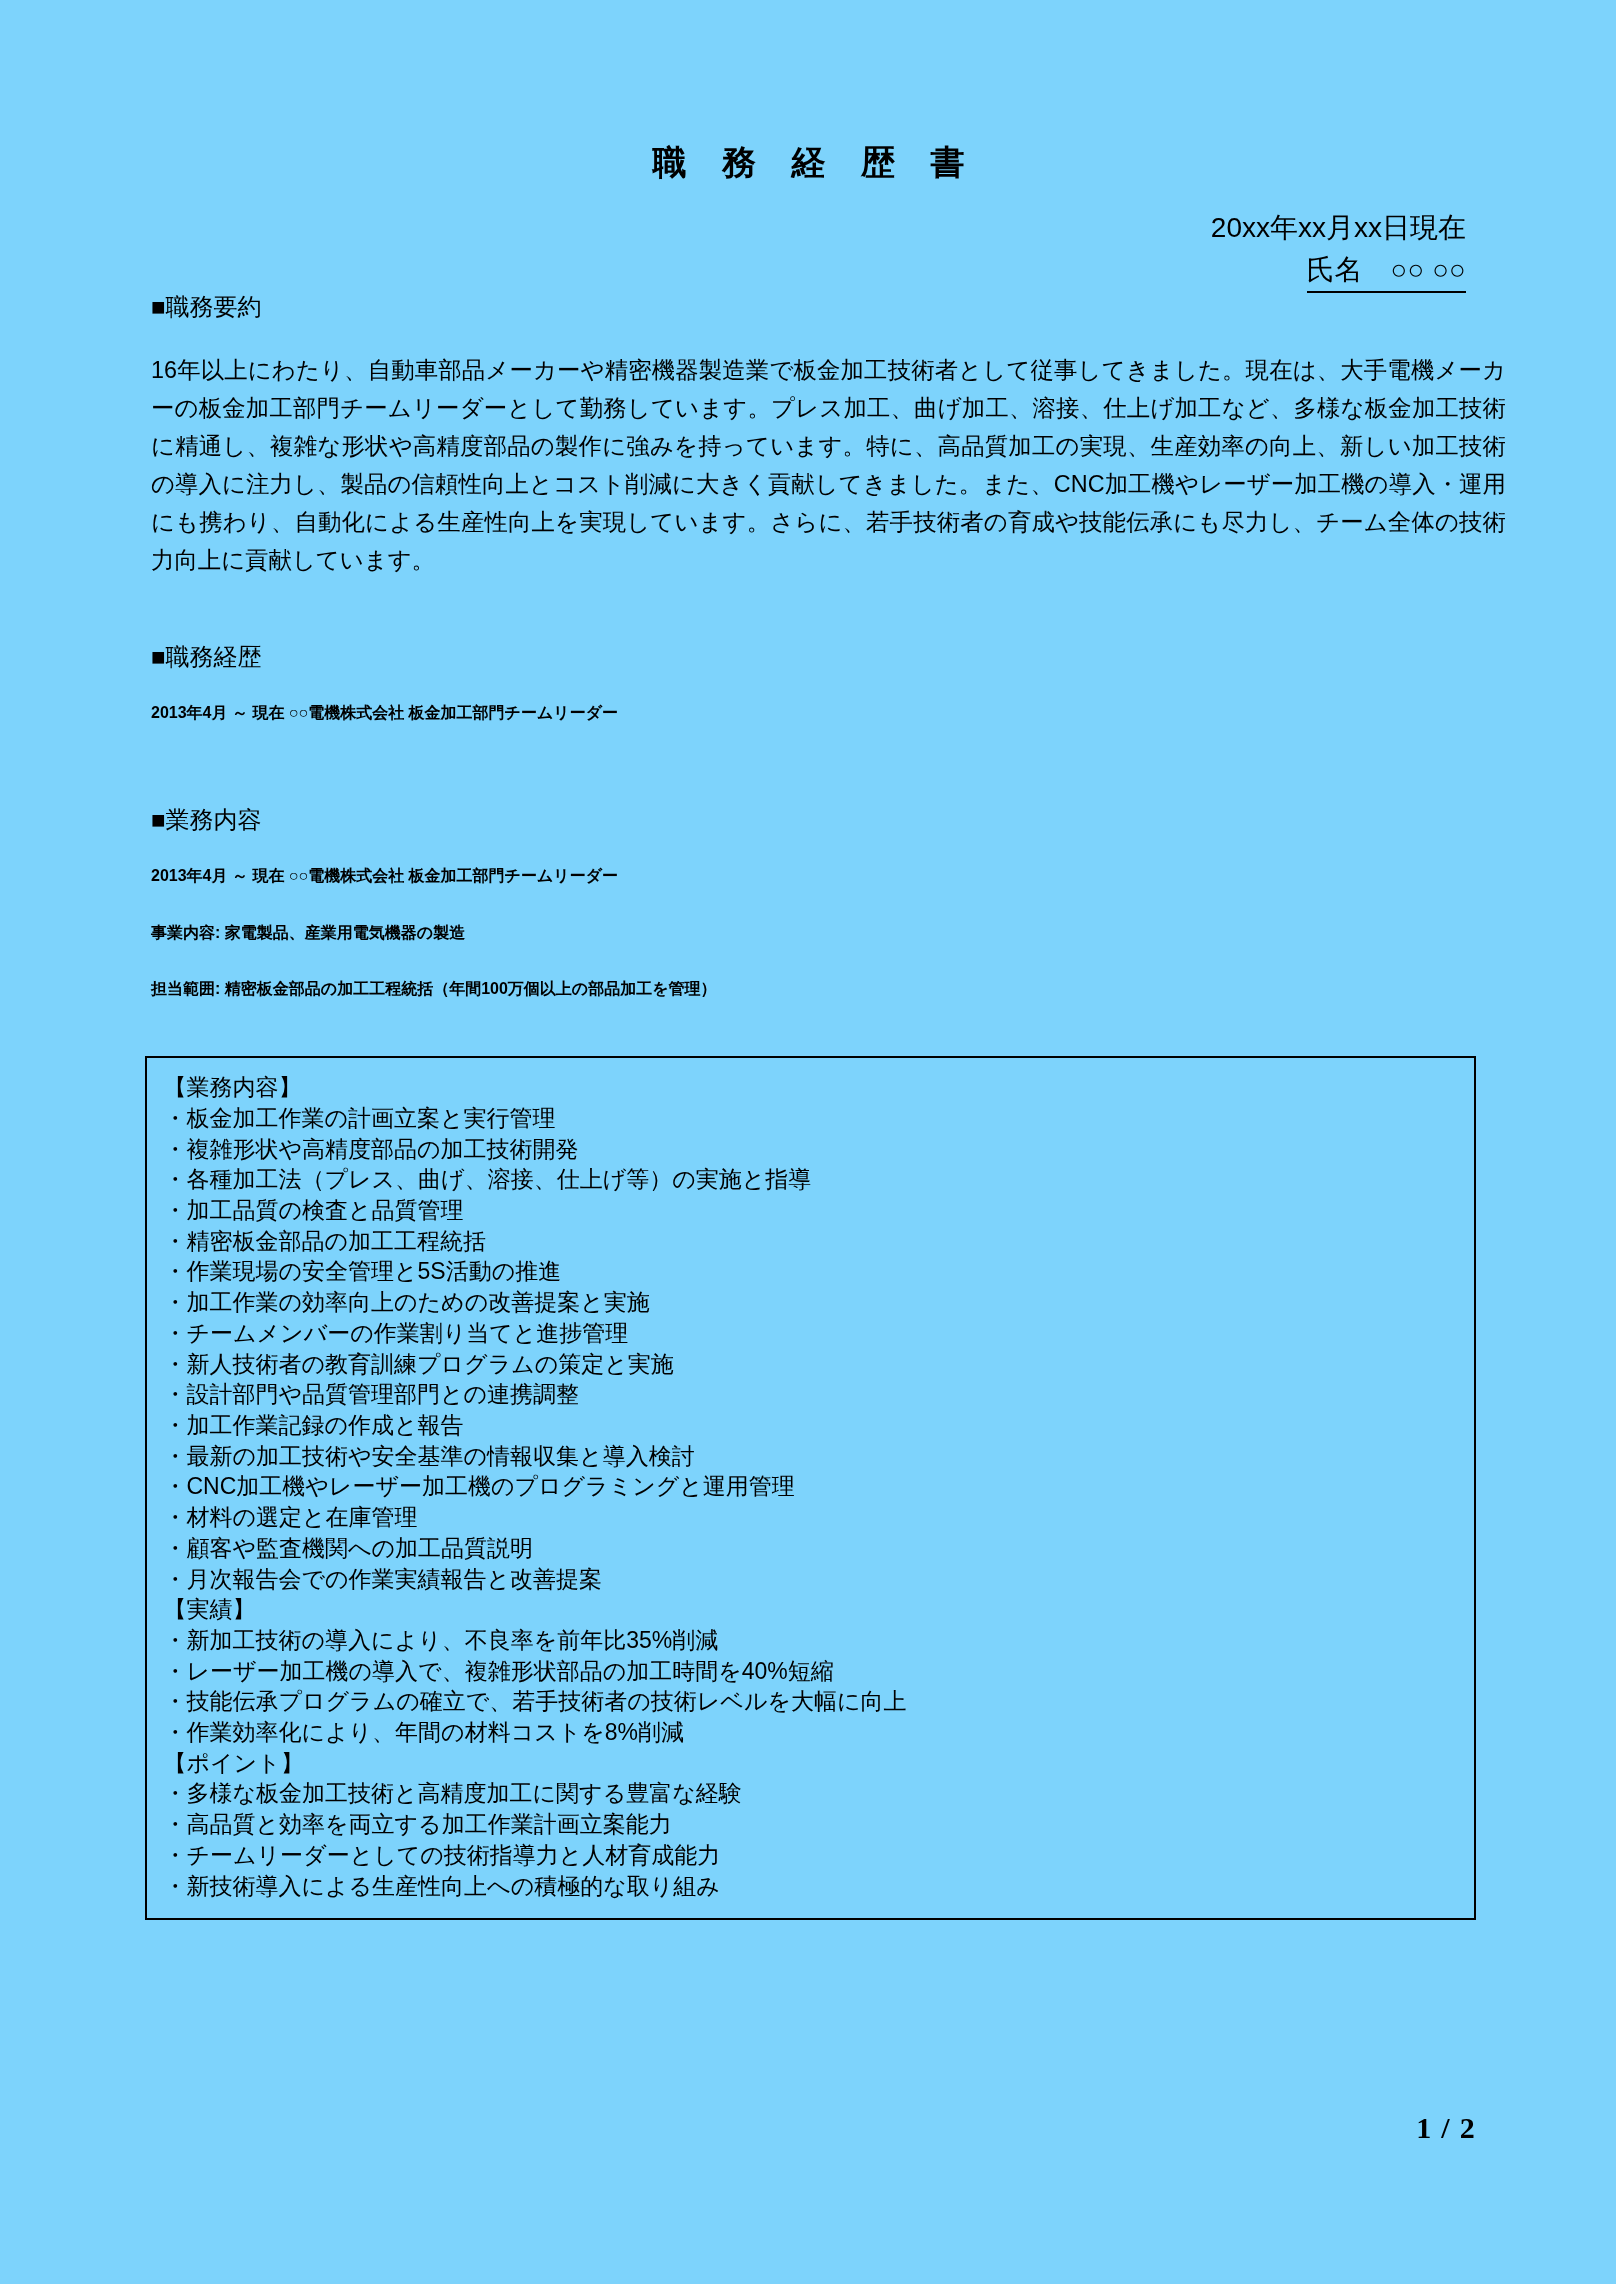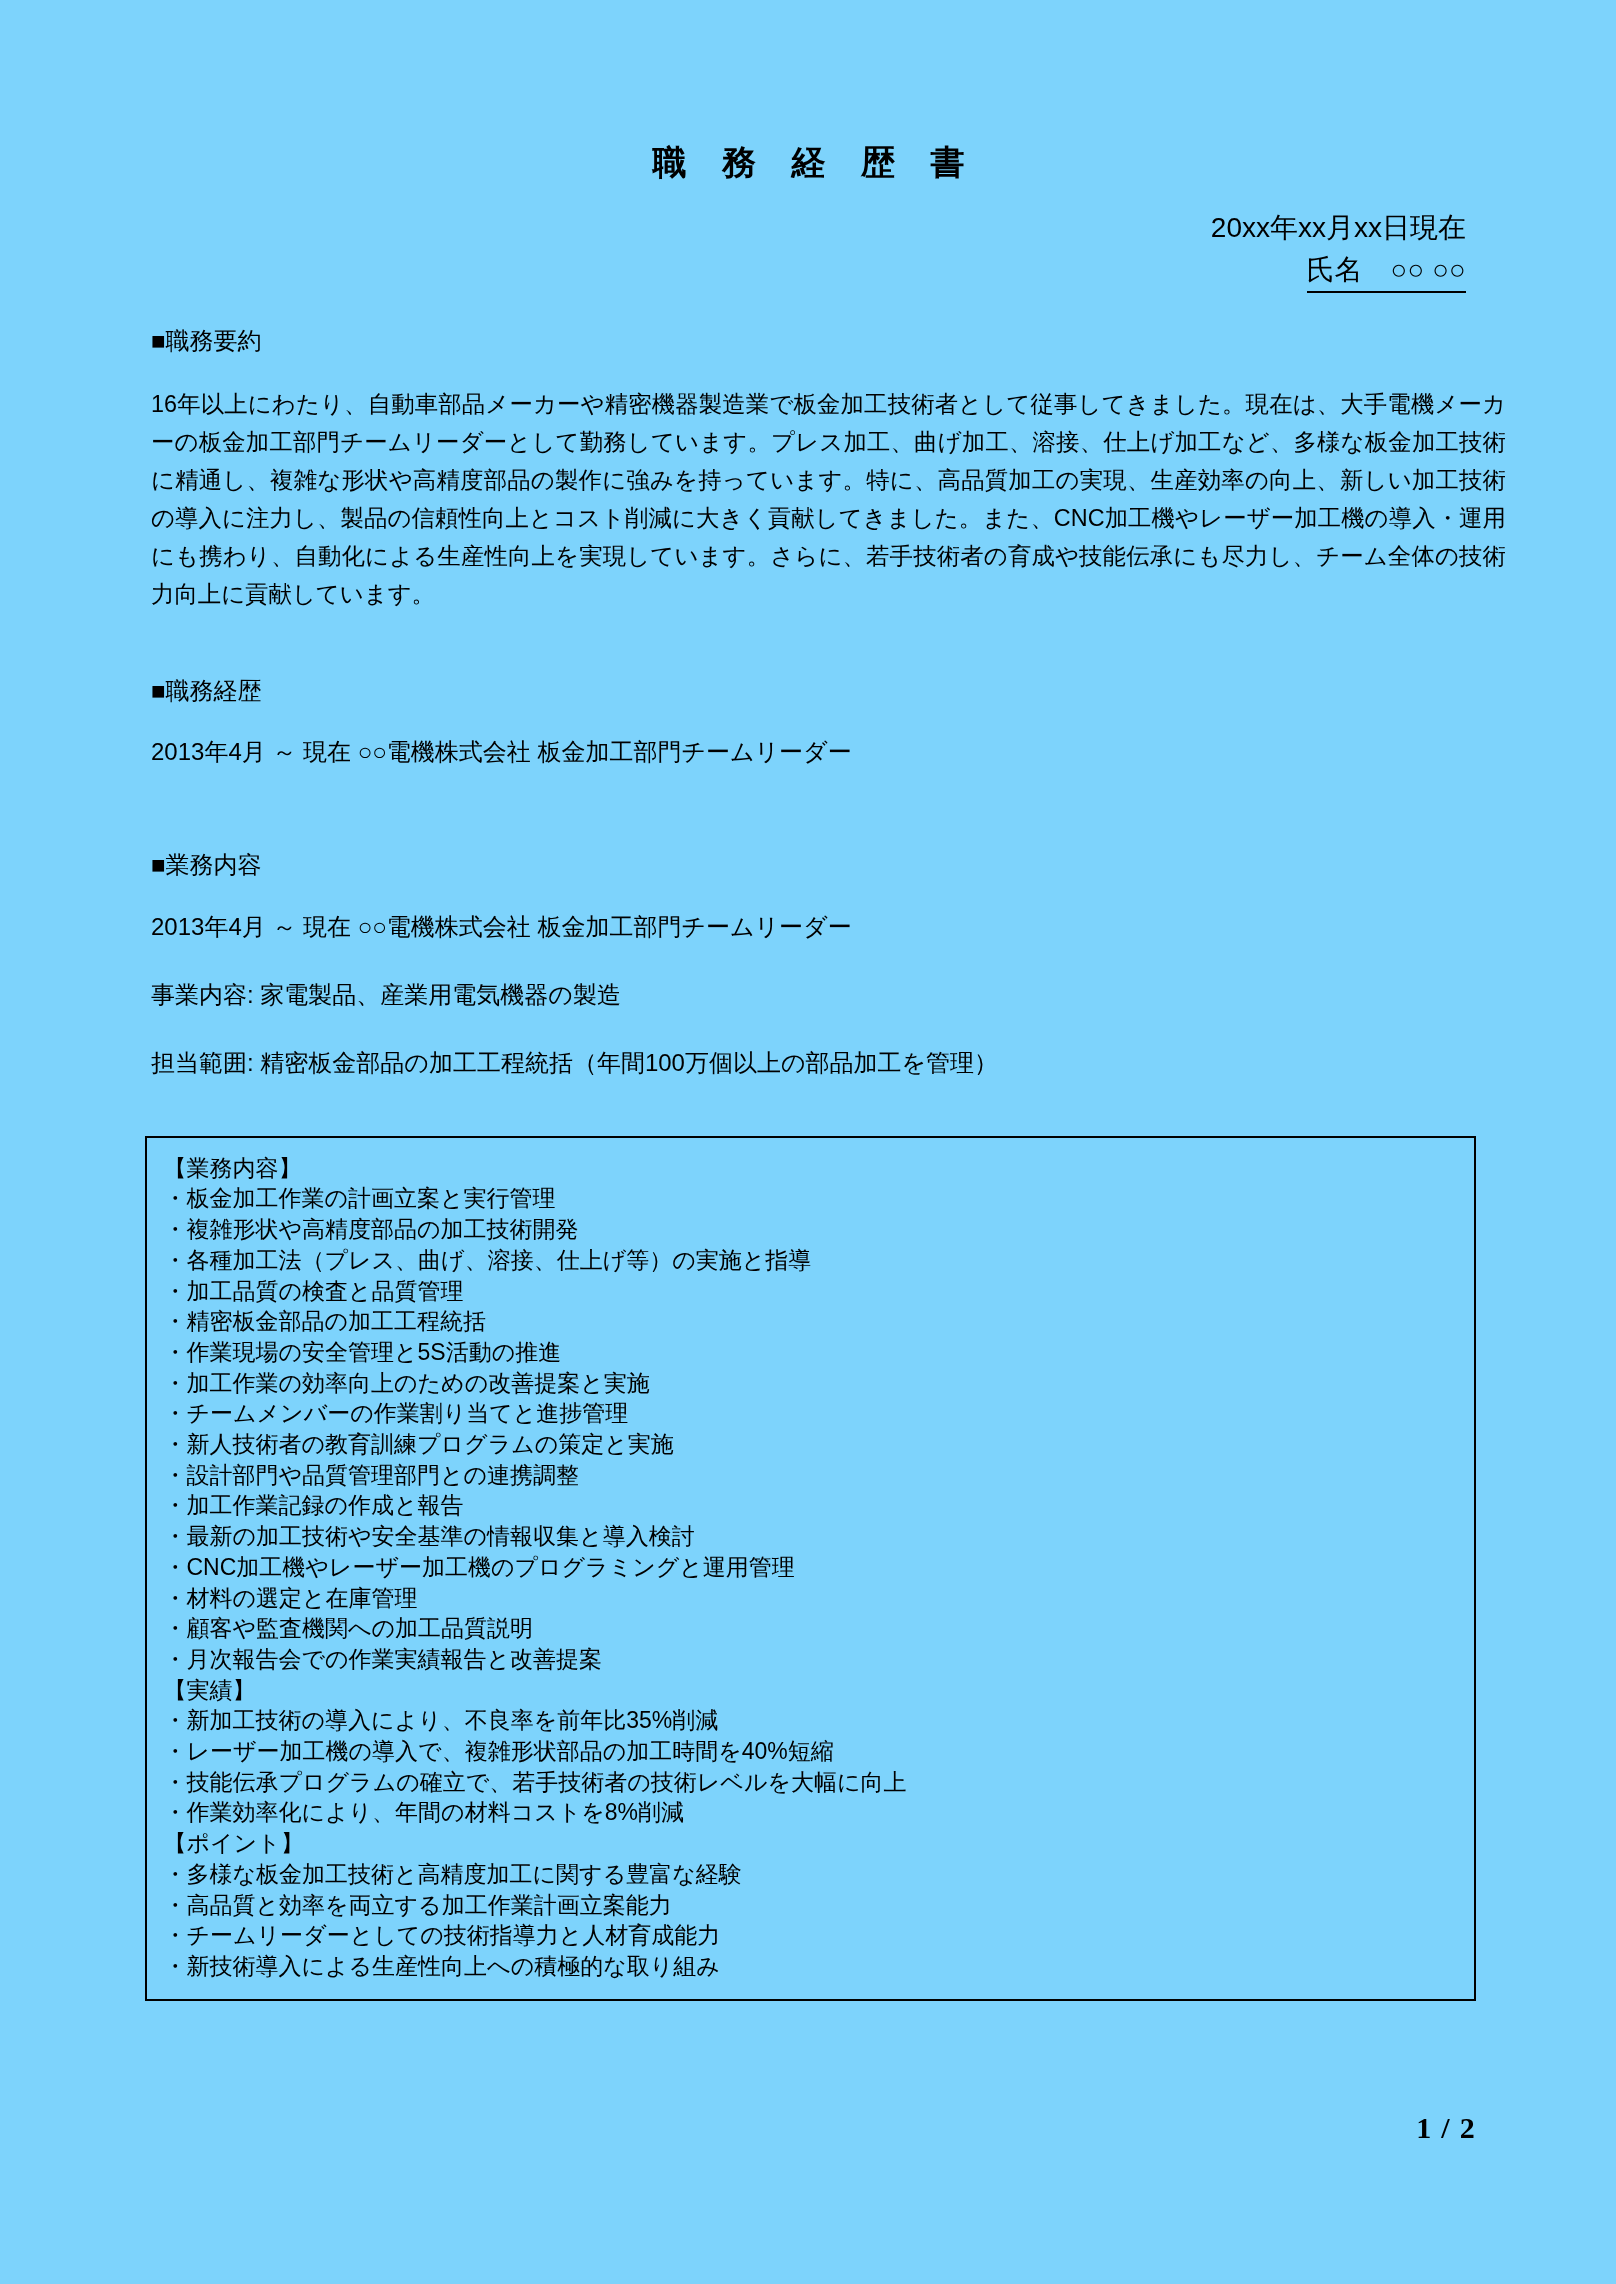--- a/index.html
+++ b/index.html
@@ -50,21 +50,20 @@
   }
   .header-name-inner {
     display: inline-block;
     border-bottom: 2px solid #000000;
     padding-bottom: 1.3px;
     white-space: pre;
   }
 
   
   .body-col {
-    margin-top: 34px;
     padding-left: 151px;
     padding-right: 111px;
   }
 
   .section-head {
     font-size: 24px;
     font-weight: normal;
     margin: 0 0 30px 0;
     line-height: 1.2;
   }
@@ -74,23 +73,24 @@
     line-height: 1.62;
     margin: 0;
     text-align: justify;
     text-justify: inter-character;
   }
 
   .gap-xl { height: 63px; }
   .gap-l  { height: 48px; }
 
   .entry-line {
-    font-size: 24px;
+    font-size: 16px;
     line-height: 1.45;
     margin: 0 0 33px 0;
+    font-weight: bold;
   }
   .entry-line:last-child { margin-bottom: 0; }
 
   
   .detail-box {
     margin-top: 56px;
     margin-left: -6.5px;
     border: 2.6px solid #000000;
     padding: 14.3px 17px 17px 17px;
     width: 1331px;

